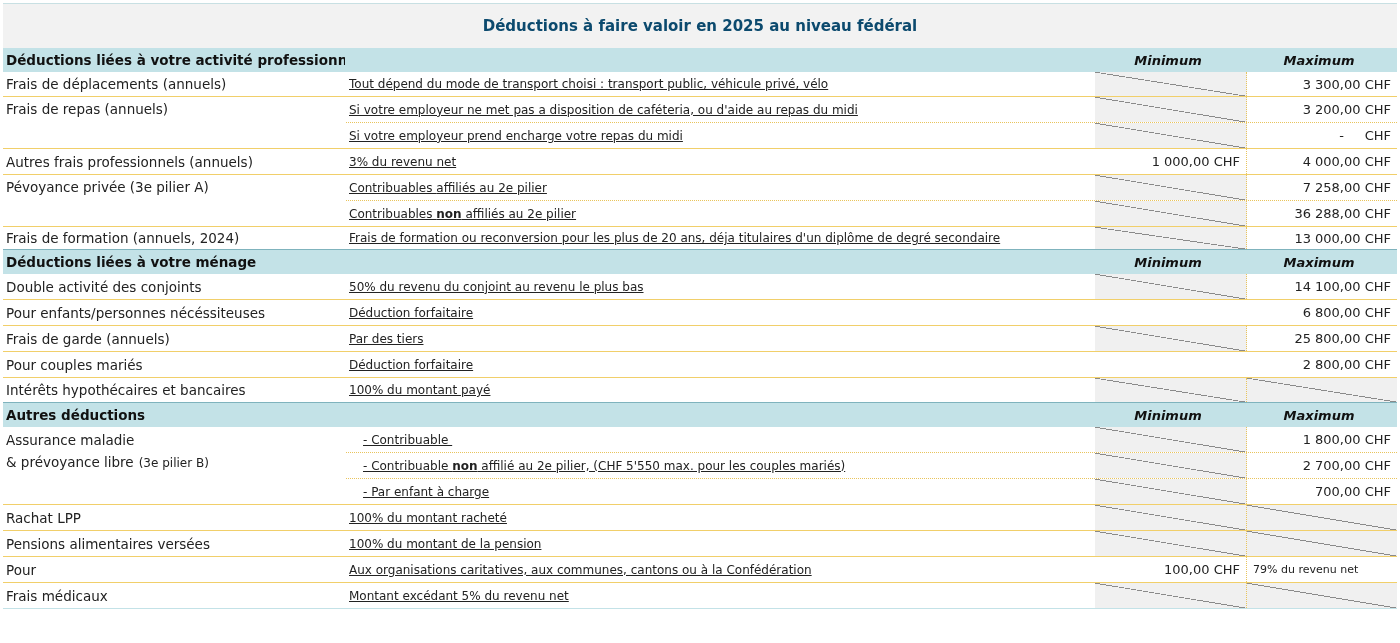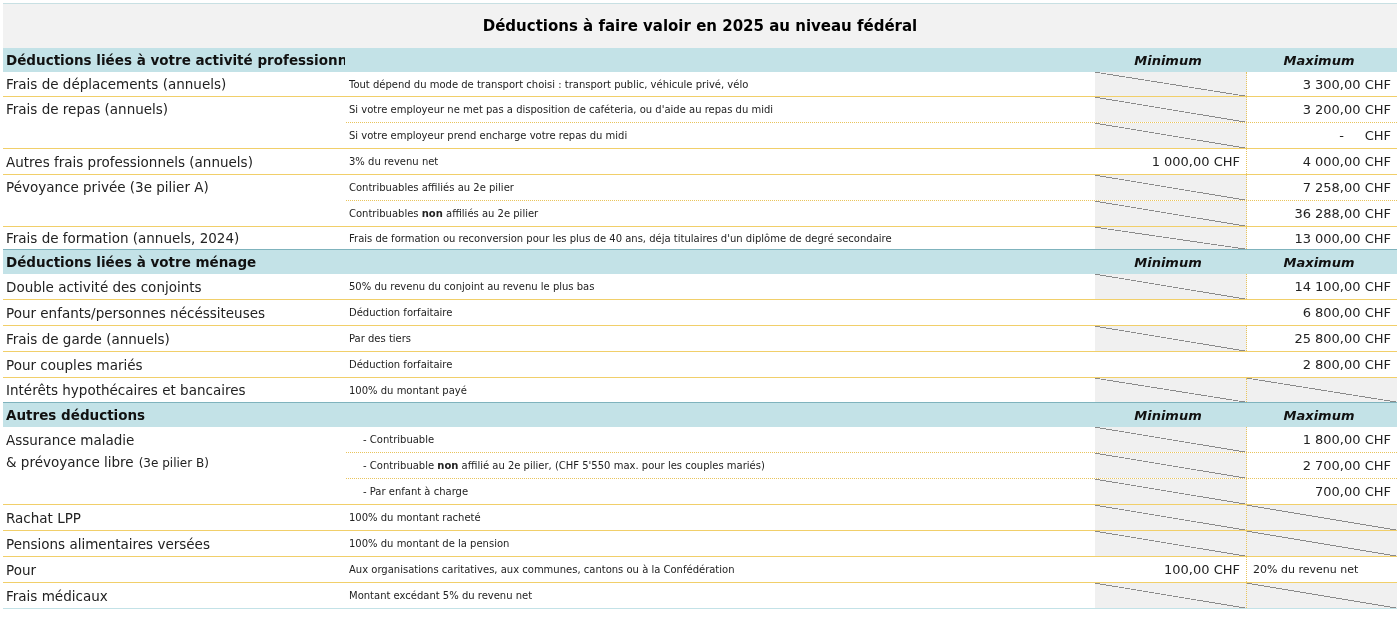--- a/index.html
+++ b/index.html
@@ -1,25 +1,25 @@
 <!DOCTYPE html>
 <html><head>
 <meta charset="utf-8">
 <style>
   html, body { margin: 0; padding: 0; background: #ffffff; }
   body { width: 1400px; height: 643px; overflow: hidden; font-family: "DejaVu Sans", sans-serif; color: #222; }
   .sheet { position: absolute; left: 3px; top: 3px; width: 1394px; }
-  .title-row { height: 44px; background: #f2f2f2; border-top: 1px solid #c8e0e3; display: flex; align-items: center; justify-content: center; font-weight: bold; font-size: 15px; color: #000000; }
+  .title-row { height: 44px; background: #f2f2f2; border-top: 1px solid #c8e0e3; display: flex; align-items: center; justify-content: center; font-weight: bold; font-size: 15px; color: #0c4a6e; }
   .row { display: flex; height: 25px; position: relative; }
   .row.sec { background: #c3e2e7; height: 24px; font-weight: bold; font-size: 13.5px; color: #111; }
   .row.sec .c1 { padding-left: 3px; }
   .row.sec .c3, .row.sec .c4 { justify-content: center; font-size: 13px; font-style: italic; }
   .c1, .c2, .c3, .c4 { display: flex; align-items: center; box-sizing: border-box; white-space: nowrap; overflow: hidden; }
   .c1 { width: 342px; padding-left: 3px; font-size: 13.5px; }
-  .c2 { width: 750px; padding-left: 4px; font-size: 10px; }
+  .c2 { width: 750px; padding-left: 4px; font-size: 12px; text-decoration: underline; }
   .c3 { width: 152px; justify-content: flex-end; padding-right: 6px; font-size: 13px; position: relative; }
   .c4 { width: 150px; justify-content: flex-end; padding-right: 6px; font-size: 13px; position: relative; }
   .c4.left { justify-content: flex-start; padding-left: 6px; font-size: 11px; }
   .row.data { border-bottom: 1px solid #f1cf6a; }
   .row.dot { border-bottom: 1px dotted #e9c45c; }
   .row.data .c3 { border-right: 1px dotted #e9c45c; }
   .row.dot .c3 { border-right: 1px dotted #e9c45c; }
   .row.dot .c1, .row.nob .c1 { border-bottom: 1px solid #fff; margin-bottom: -1px; }
   .row.nob { border-bottom: 1px solid transparent; }
   .row.nob .c3 { border-right: 1px dotted #e9c45c; }
@@ -95,21 +95,21 @@
           <span class="bold">non</span>
           <span style="white-space:pre"> affiliés au 2e pilier</span>
         </div>
       <div class="c3 hatch"></div>
       <div class="c4">36 288,00 CHF</div>
     </div>
   </div>
 
   <div class="row" style="height:22px">
     <div class="c1">Frais de formation (annuels, 2024)</div>
-    <div class="c2">Frais de formation ou reconversion pour les plus de 40 ans, déja titulaires d'un diplôme de degré secondaire</div>
+    <div class="c2">Frais de formation ou reconversion pour les plus de 20 ans, déja titulaires d'un diplôme de degré secondaire</div>
     <div class="c3 hatch" style="border-right:1px dotted #e9c45c"></div>
     <div class="c4">13 000,00 CHF</div>
   </div>
 
   <div class="row sec sec-border-top">
     <div class="c1">Déductions liées à votre ménage</div>
     <div class="c2"></div>
     <div class="c3">Minimum</div>
     <div class="c4">Maximum</div>
   </div>
@@ -192,21 +192,21 @@
   <div class="row data">
     <div class="c1">Pensions alimentaires versées</div>
     <div class="c2">100% du montant de la pension</div>
     <div class="c3 hatch"></div>
     <div class="c4 hatch"></div>
   </div>
   <div class="row data">
     <div class="c1">Pour</div>
     <div class="c2">Aux organisations caritatives, aux communes, cantons ou à la Confédération</div>
     <div class="c3">100,00 CHF</div>
-    <div class="c4 left">20% du revenu net</div>
+    <div class="c4 left">79% du revenu net</div>
   </div>
   <div class="row" style="border-bottom:1px solid #c3e2e7">
     <div class="c1">Frais médicaux</div>
     <div class="c2">Montant excédant 5% du revenu net</div>
     <div class="c3 hatch" style="border-right:1px dotted #e9c45c"></div>
     <div class="c4 hatch"></div>
   </div>
 
 </div>
 

